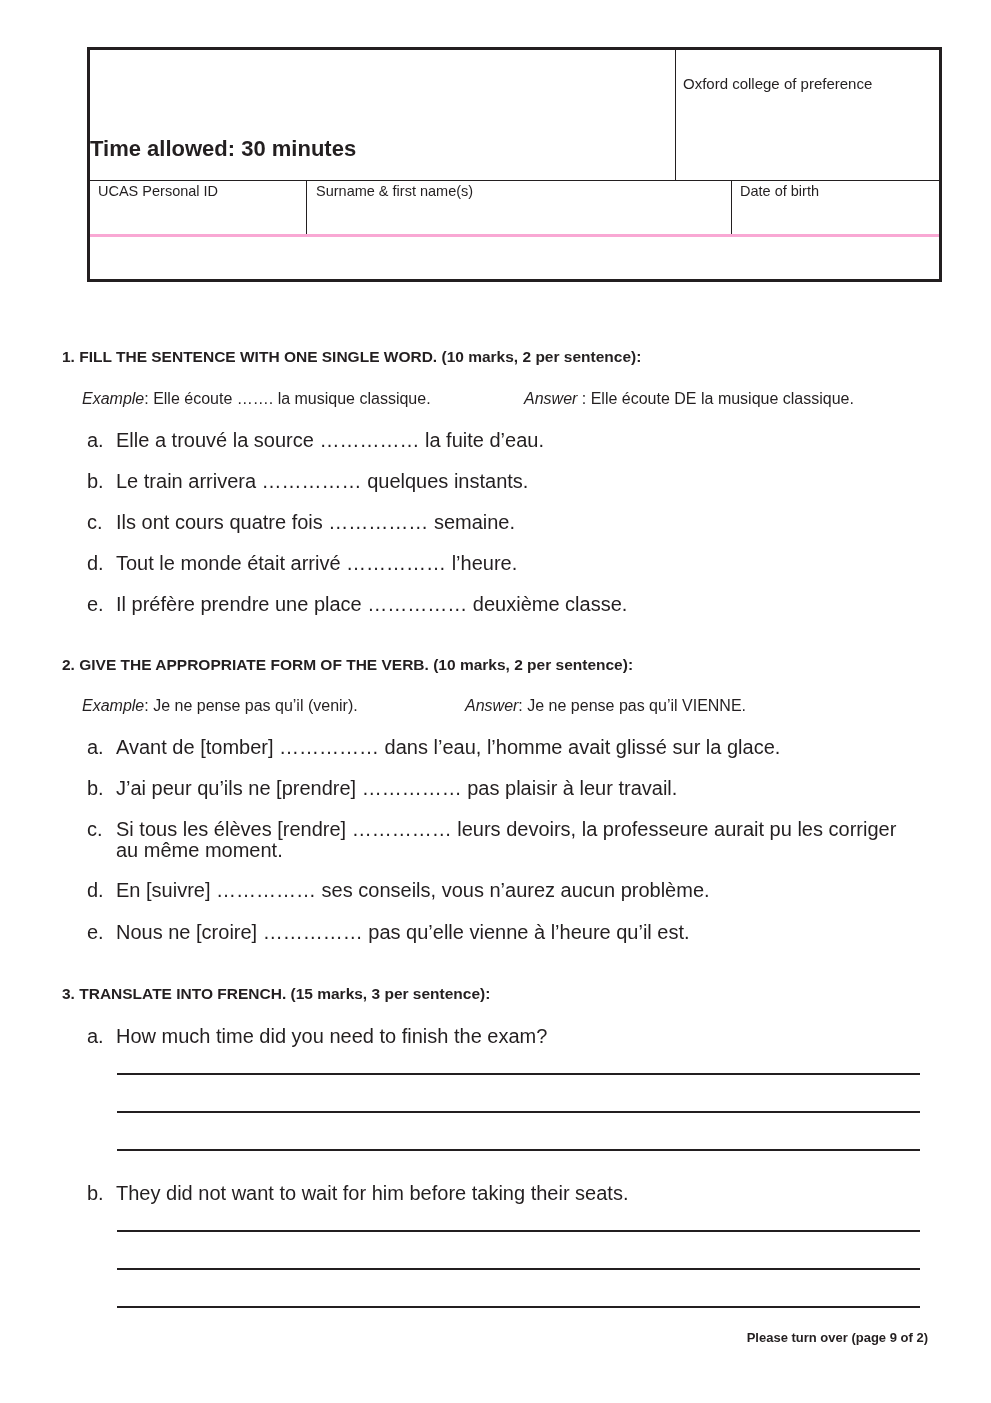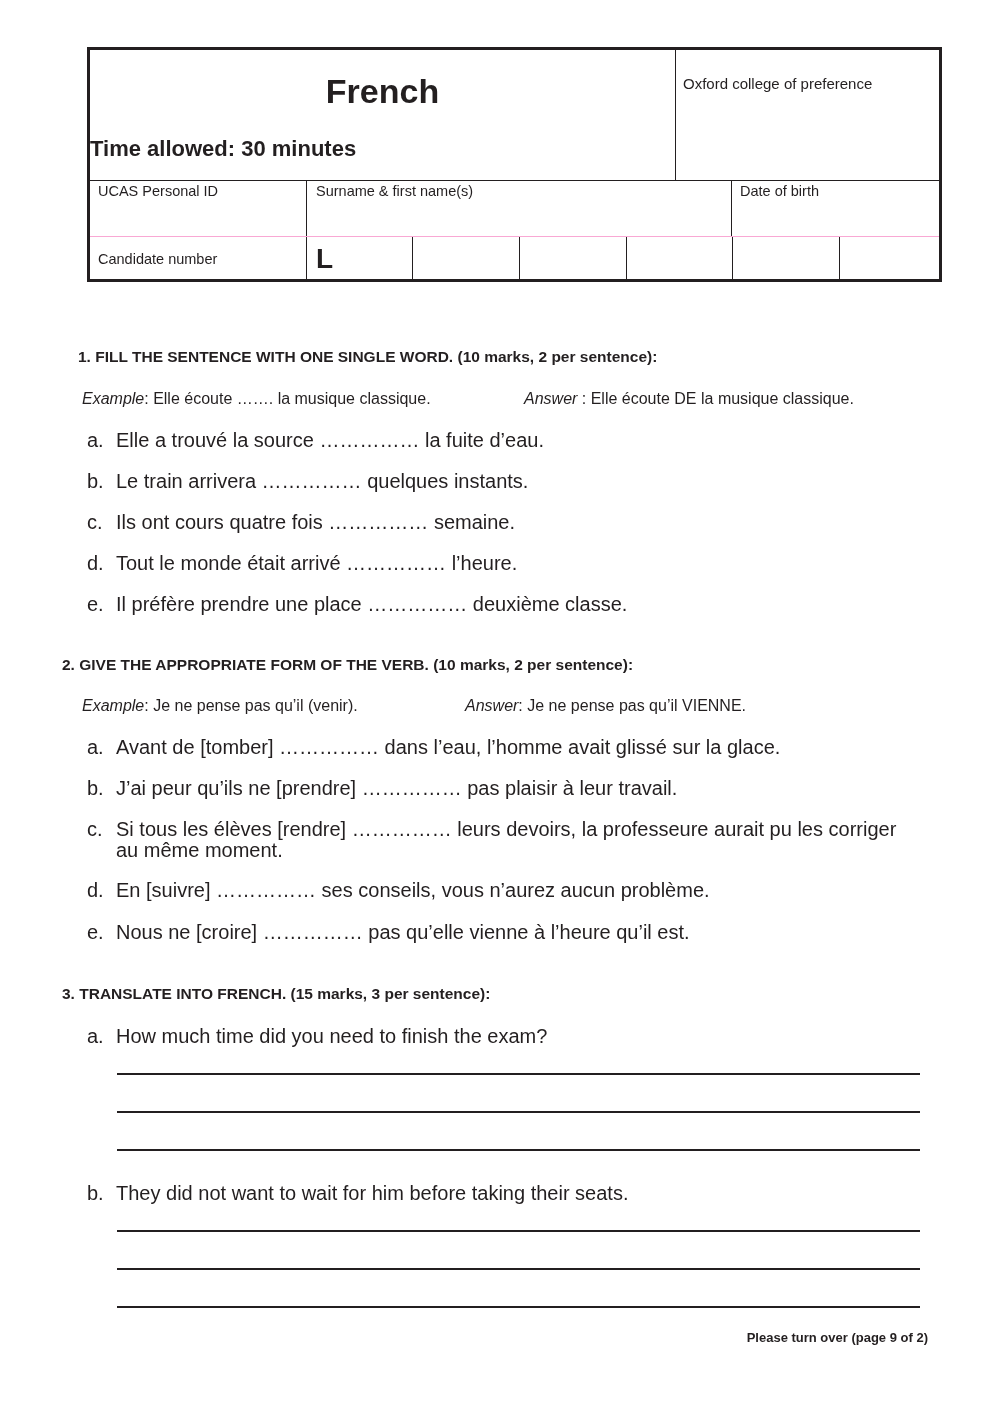--- a/index.html
+++ b/index.html
@@ -10,21 +10,21 @@
     
     .hdr {
       position: absolute; left: 87px; top: 47px; width: 855px; height: 235px;
       border: 3px solid #231f20; box-sizing: border-box;
     }
     .hdr .row1 { position: absolute; left: 0; top: 0; width: 100%; height: 130px; border-bottom: 1px solid #231f20; }
     .hdr .title-cell { position: absolute; left: 0; top: 0; width: 585px; height: 130px; border-right: 1px solid #231f20; }
     .hdr .title { position: absolute; left: 0; width: 585px; top: 22px; text-align: center; font-weight: bold; font-size: 34px; }
     .hdr .time { position: absolute; left: 0; width: 585px; top: 86px; text-align: left; font-weight: bold; font-size: 22px; }
     .hdr .college { position: absolute; left: 593px; top: 25px; font-size: 15px; }
-    .hdr .row2 { position: absolute; left: 0; top: 130px; width: 100%; height: 57px; border-bottom: 1px solid #f9a8d4; box-sizing: border-box; }
+    .hdr .row2 { position: absolute; left: 0; top: 130px; width: 100%; height: 57px; border-bottom: 3px solid #f9a8d4; box-sizing: border-box; }
     .hdr .cell-label { position: absolute; top: 3px; font-size: 14.5px; }
     .hdr .vline { position: absolute; top: 0; bottom: 0; width: 0; border-left: 1px solid #231f20; }
     .hdr .row3 { position: absolute; left: 0; top: 187px; width: 100%; height: 45px; }
     .hdr .cand-label { position: absolute; left: 8px; top: 14px; font-size: 14.5px; }
     .hdr .cand-L { position: absolute; left: 226px; top: 6px; font-size: 28px; font-weight: bold; }
 
     
     .section-head { position: absolute; left: 62px; font-weight: bold; font-size: 15.5px; }
     .example { position: absolute; left: 82px; font-size: 16px; }
     .example i { font-style: italic; }
@@ -33,45 +33,34 @@
     .item .text { display: inline-block; vertical-align: top; width: 800px; }
     .answer-line { position: absolute; left: 117px; width: 803px; height: 0; border-top: 2px solid #231f20; }
     .footer { position: absolute; right: 63px; top: 1330px; font-weight: bold; font-size: 13px; }
   </style>
 </head>
 <body>
 
 <div class="hdr">
   <div class="row1">
     <div class="title-cell">
-      <div class="title">French</div>
       <div class="time">Time allowed: 30 minutes</div>
     </div>
     <div class="college">Oxford college of preference</div>
   </div>
   <div class="row2">
     <div class="cell-label" style="left:8px;">UCAS Personal ID</div>
     <div class="vline" style="left:216px;"></div>
     <div class="cell-label" style="left:226px;">Surname &amp; first name(s)</div>
     <div class="vline" style="left:641px;"></div>
     <div class="cell-label" style="left:650px;">Date of birth</div>
   </div>
-  <div class="row3">
-    <div class="cand-label">Candidate number</div>
-    <div class="vline" style="left:216px;"></div>
-    <div class="cand-L">L</div>
-    <div class="vline" style="left:322px;"></div>
-    <div class="vline" style="left:429px;"></div>
-    <div class="vline" style="left:536px;"></div>
-    <div class="vline" style="left:642px;"></div>
-    <div class="vline" style="left:749px;"></div>
-  </div>
 </div>
 
-<div class="section-head" style="top:348px;margin-left:16px;">1. FILL THE SENTENCE WITH ONE SINGLE WORD. (10 marks, 2 per sentence):</div>
+<div class="section-head" style="top:348px;">1. FILL THE SENTENCE WITH ONE SINGLE WORD. (10 marks, 2 per sentence):</div>
 <div class="example" style="top:390px;text-align:right;">
   <i>Example</i><span>: Elle écoute ……. la musique classique.</span>
 </div>
 <div class="example" style="top:390px; left:524px;">
   <i>Answer</i><span> : Elle écoute DE la musique classique.</span>
 </div>
 <div class="item" style="top:430px;"><span class="letter">a.</span><span class="text">Elle a trouvé la source …………… la fuite d’eau.</span></div>
 <div class="item" style="top:471px;"><span class="letter">b.</span><span class="text">Le train arrivera …………… quelques instants.</span></div>
 <div class="item" style="top:512px;"><span class="letter">c.</span><span class="text">Ils ont cours quatre fois …………… semaine.</span></div>
 <div class="item" style="top:553px;"><span class="letter">d.</span><span class="text">Tout le monde était arrivé …………… l’heure.</span></div>

